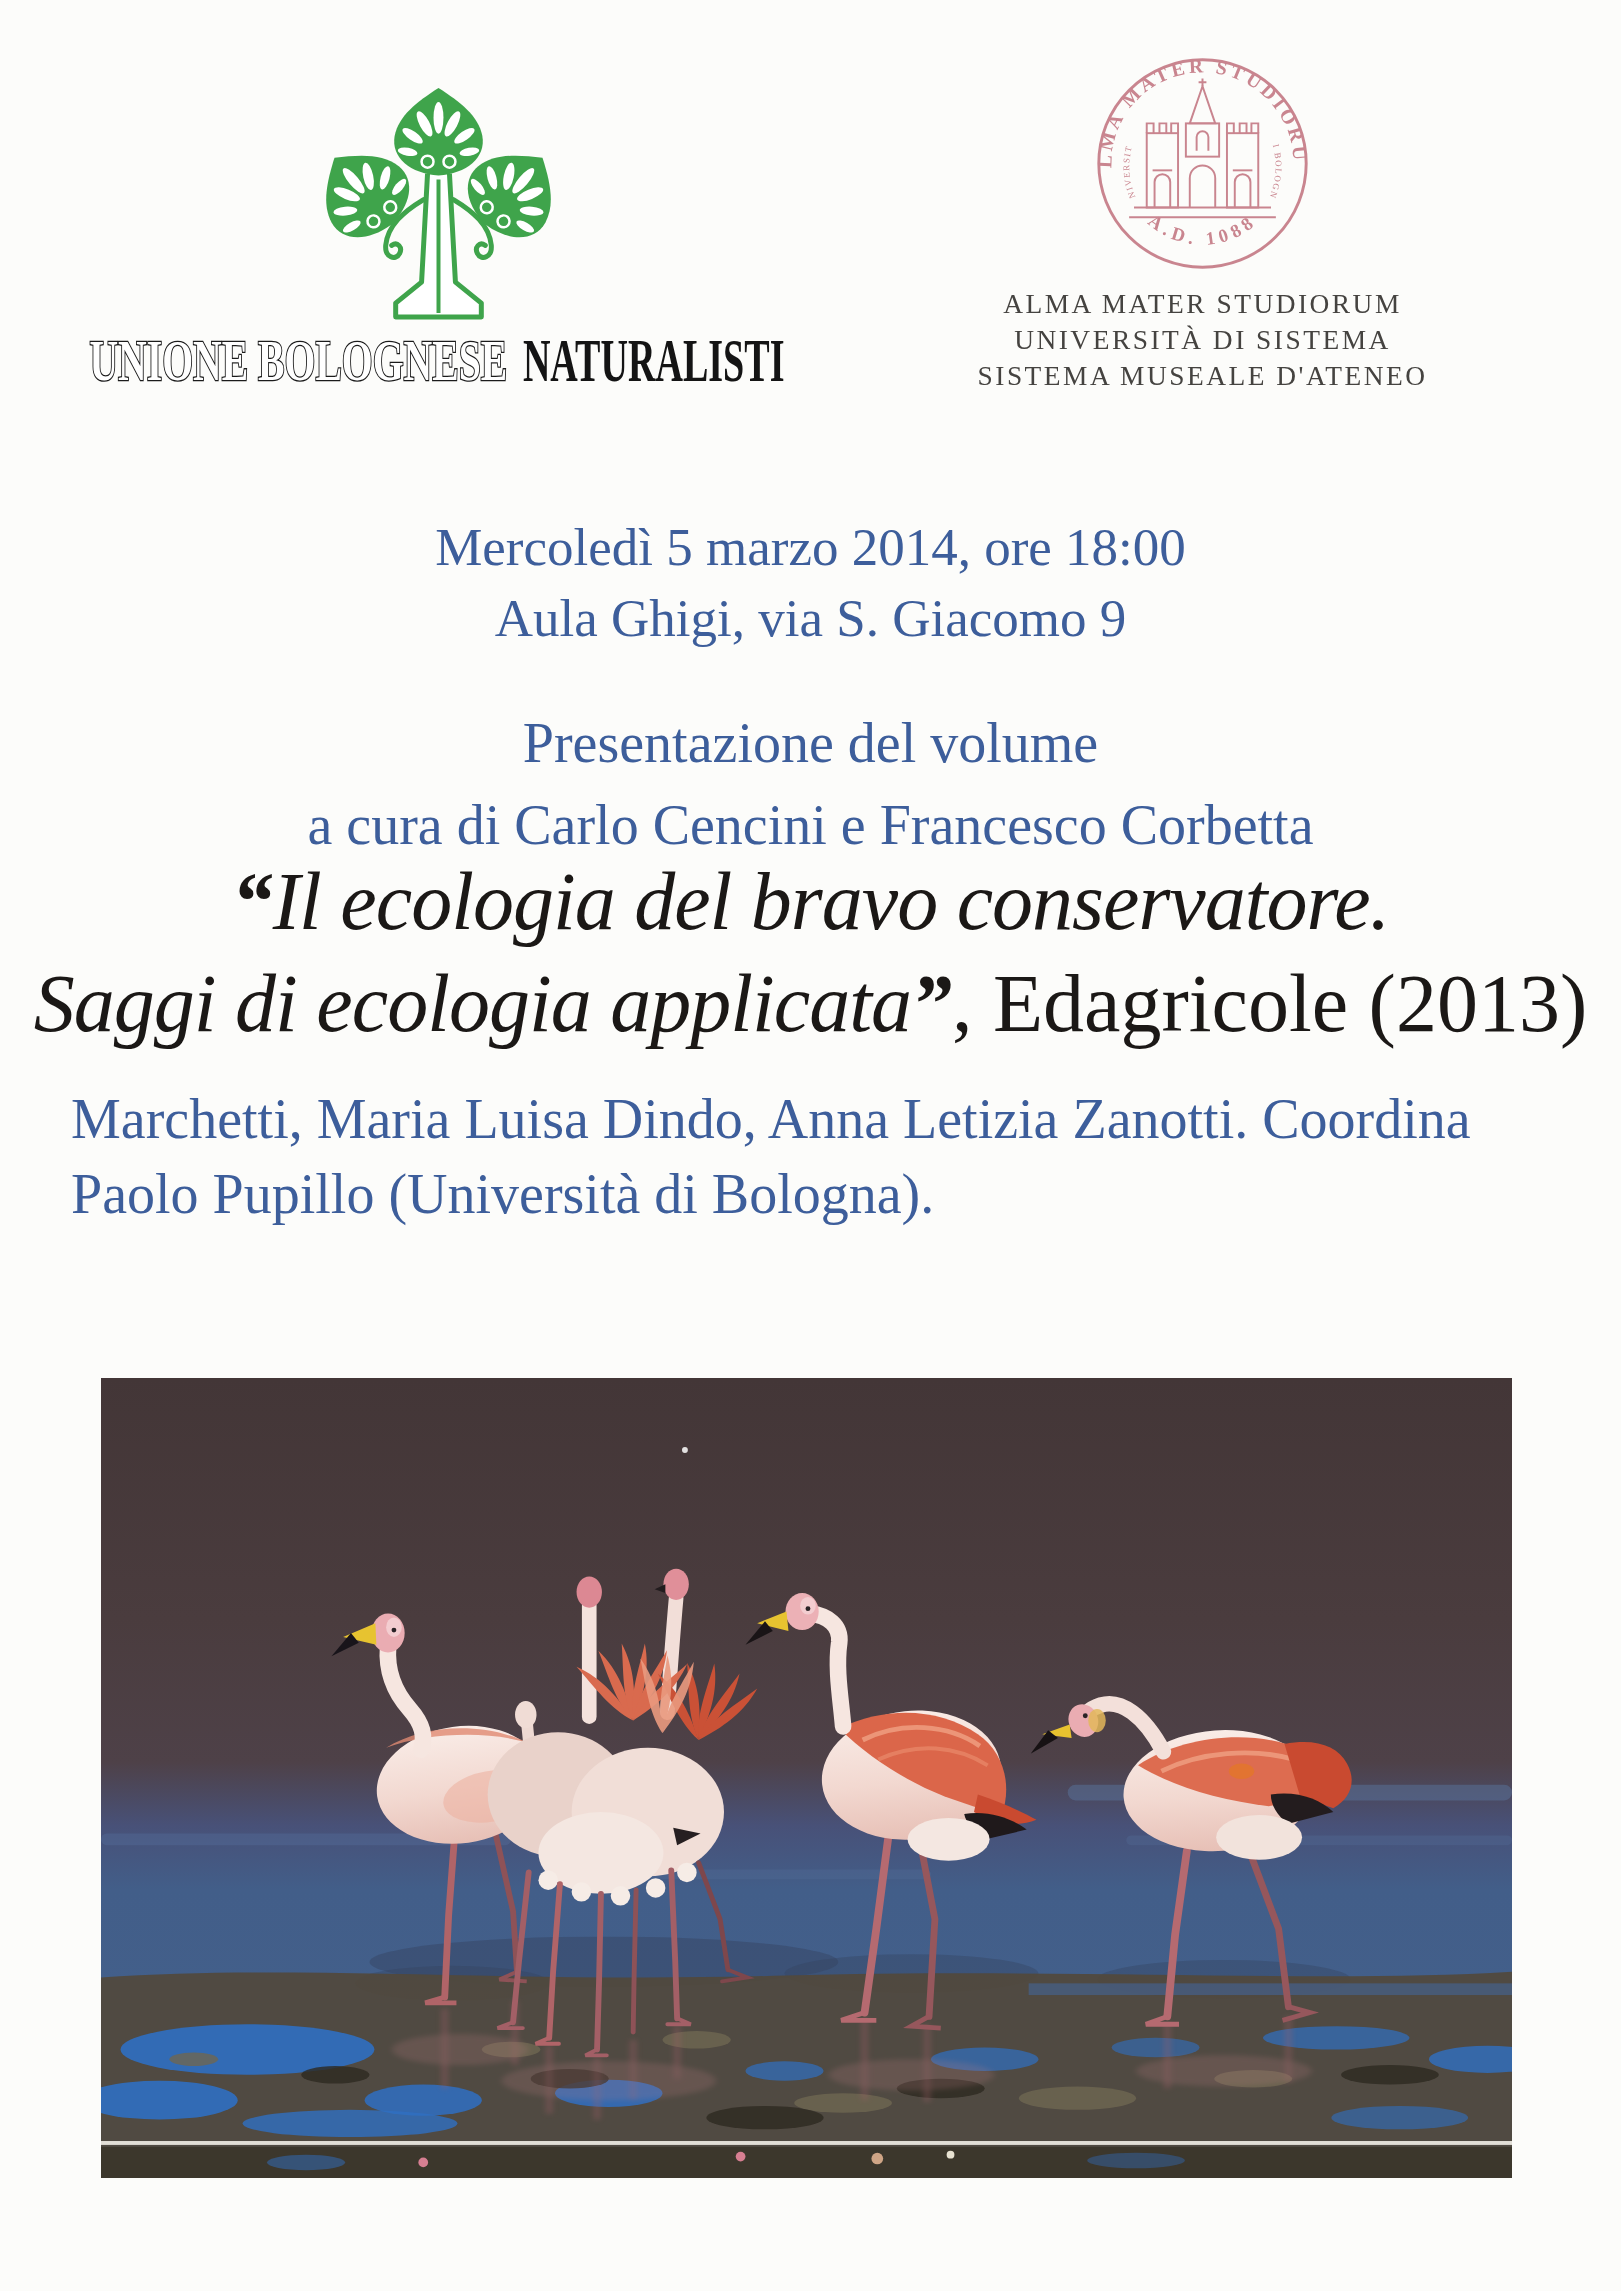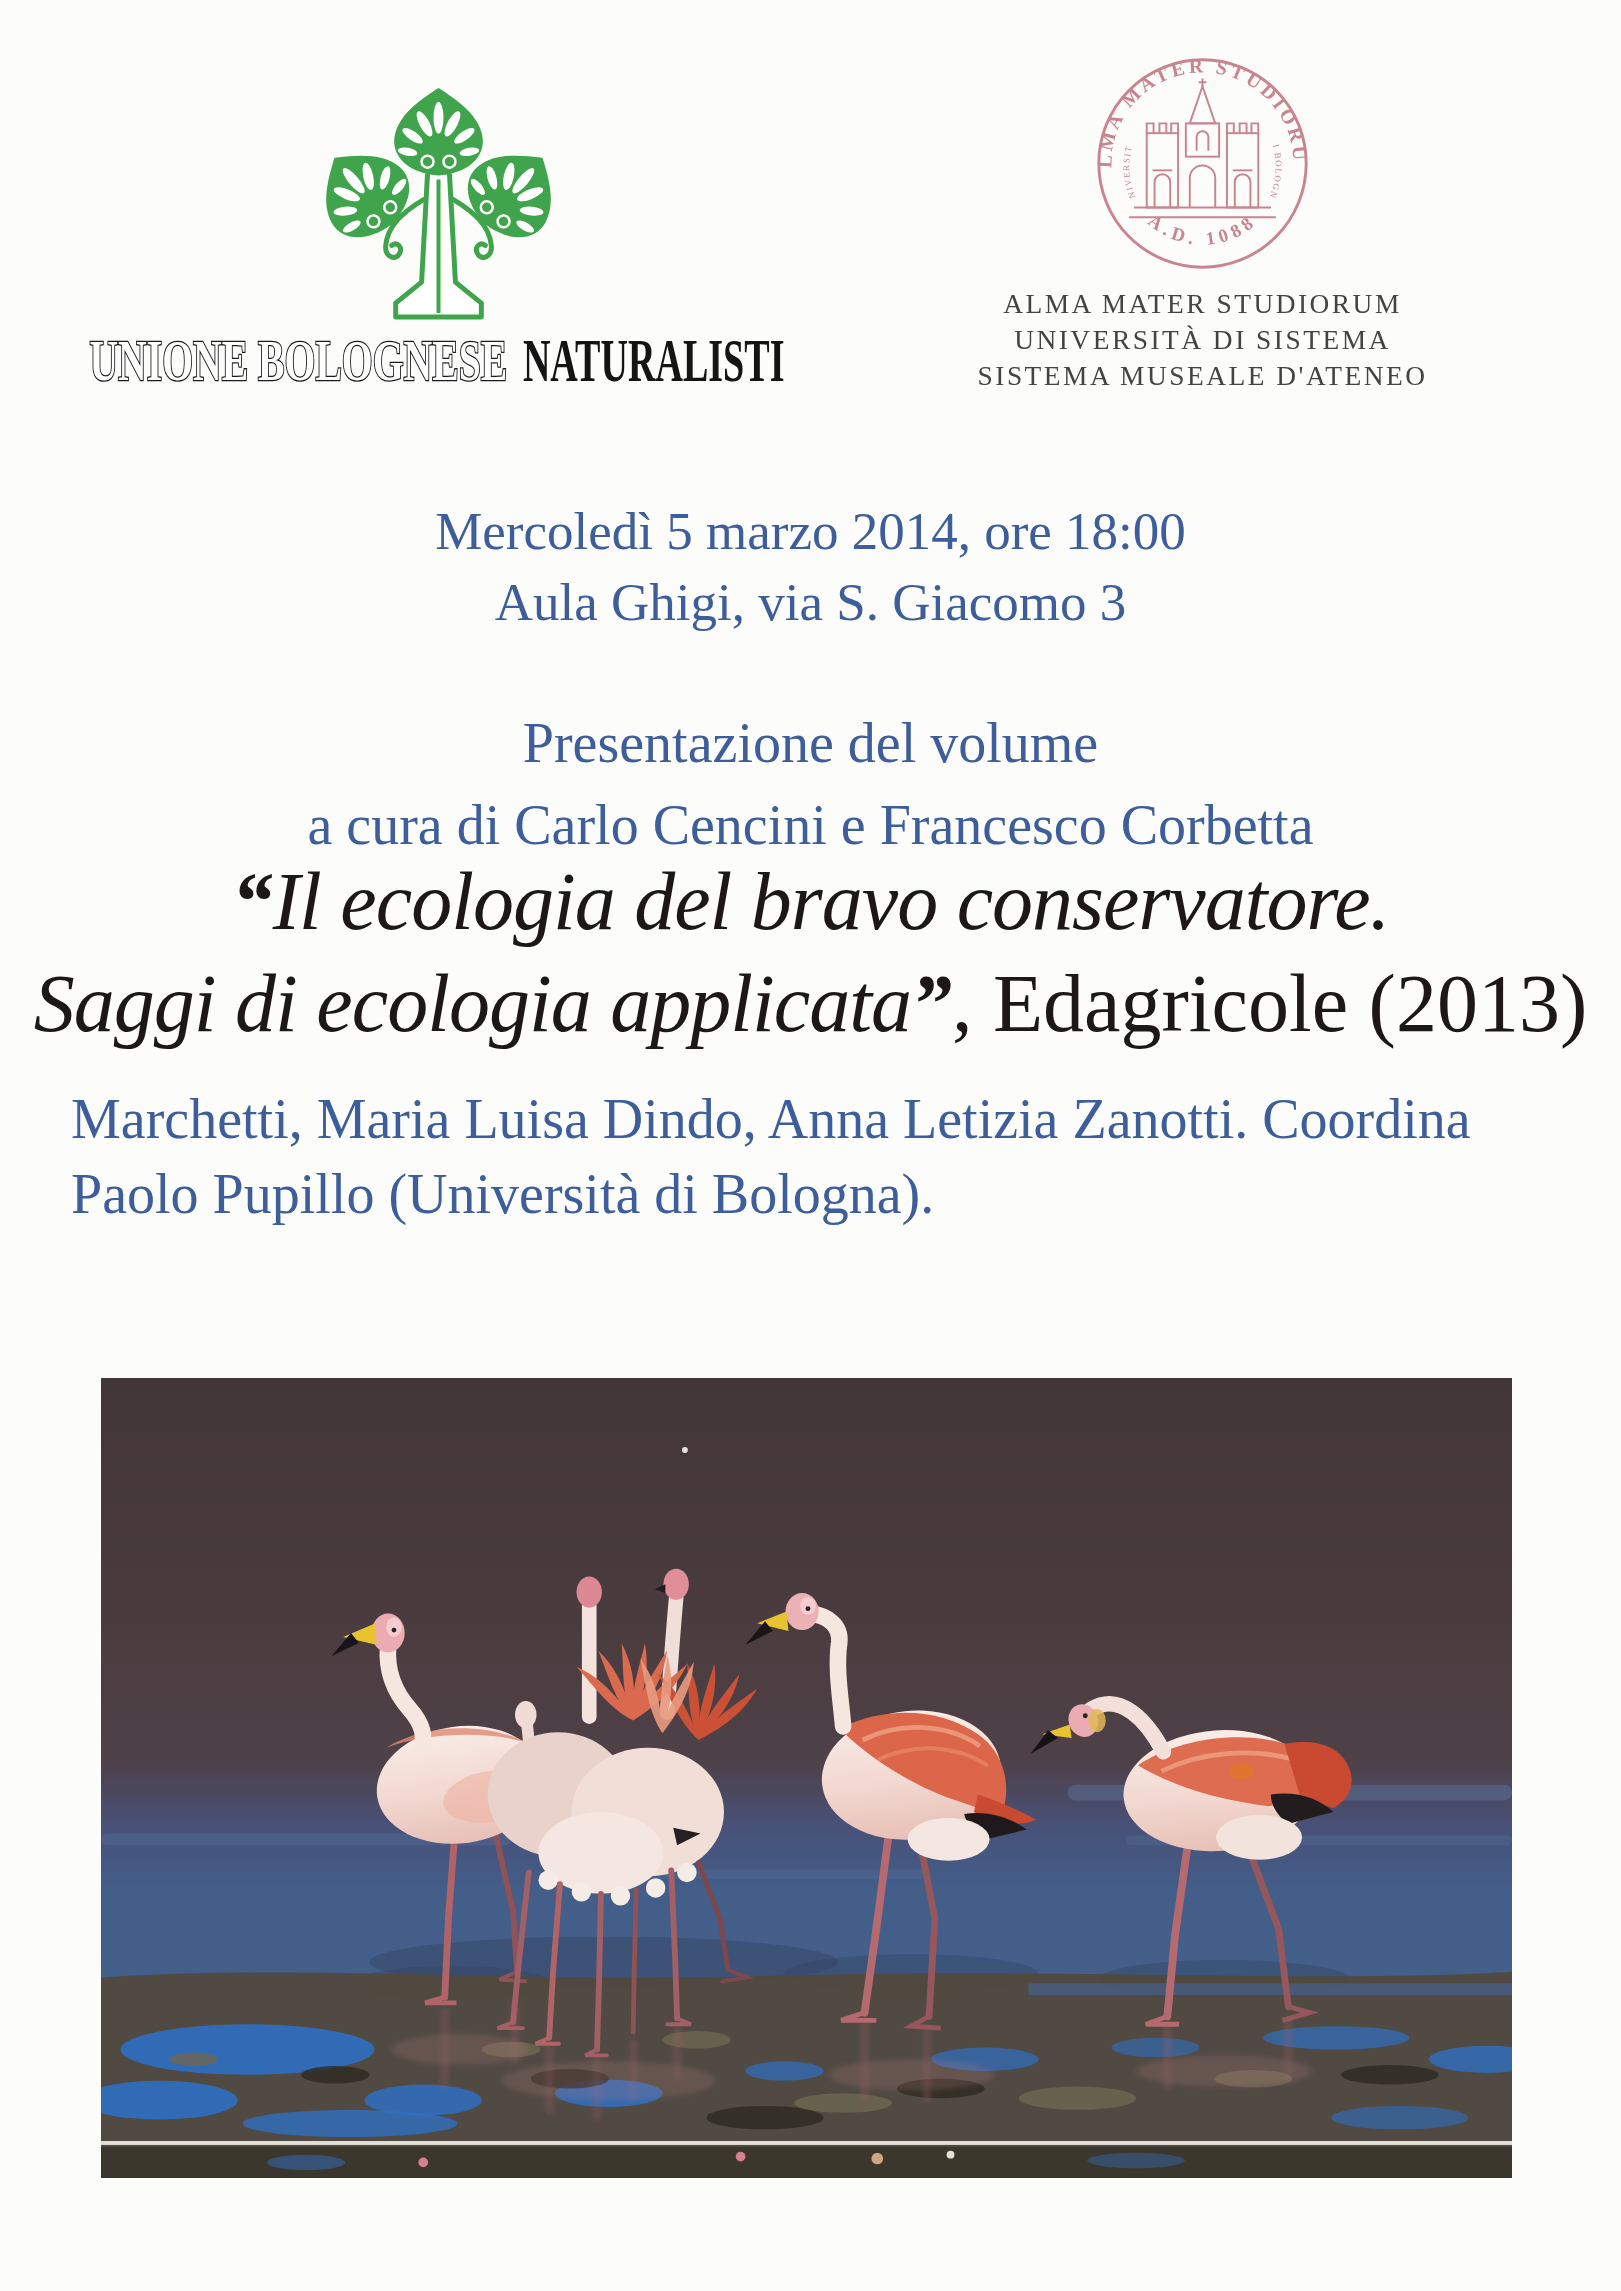--- a/index.html
+++ b/index.html
@@ -13,21 +13,21 @@
   #ubn-logo{left:316px;top:78px;}
   #ubn-wordmark{left:84px;top:318px;}
   #unibo-seal{left:1090px;top:51px;}
   #institution{
     left:941px;top:286px;width:523px;text-align:center;
     font-size:27.4px;line-height:36px;letter-spacing:2.5px;
     color:#454340;
   }
   
   .center-line{left:0;width:1621px;text-align:center;white-space:nowrap;}
-  #date-block{top:496px;font-size:53px;line-height:71px;}
+  #date-block{top:512px;font-size:53px;line-height:71px;}
   #intro-block{top:702px;font-size:56px;line-height:82px;}
   .blue-text{color:#3d5e9b;}
   #title-block{top:851px;font-size:82px;line-height:102px;color:#1b1816;}
   #title-block .bt-italic{font-style:italic;letter-spacing:-1px;}
   #title-block .bt-quote{font-weight:bold;font-style:italic;}
   #title-block .bt-roman{font-style:normal;}
   #speakers{left:71px;top:1082px;width:1529px;font-size:56px;line-height:75px;}
   #speakers div{white-space:nowrap;}
   
   #photo{left:101px;top:1378px;width:1411px;height:800px;}
@@ -109,21 +109,21 @@
   </svg>
 
   <div id="institution" class="abs">
     <div>ALMA MATER STUDIORUM</div>
     <div>UNIVERSITÀ DI SISTEMA</div>
     <div>SISTEMA MUSEALE D'ATENEO</div>
   </div>
 
   <div id="date-block" class="abs center-line blue-text">
     <div>Mercoledì 5 marzo 2014, ore 18:00</div>
-    <div>Aula Ghigi, via S. Giacomo 3</div>
+    <div>Aula Ghigi, via S. Giacomo 9</div>
   </div>
 
   <div id="intro-block" class="abs center-line blue-text">
     <div>Presentazione del volume</div>
     <div>a cura di Carlo Cencini e Francesco Corbetta</div>
   </div>
 
   <div id="title-block" class="abs center-line">
     <div>
       <span class="bt-quote">“</span><span class="bt-italic">Il ecologia del bravo conservatore.</span>

